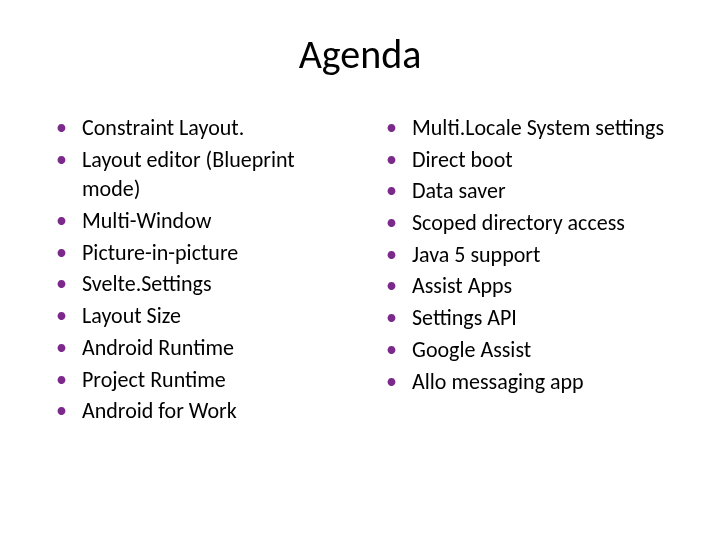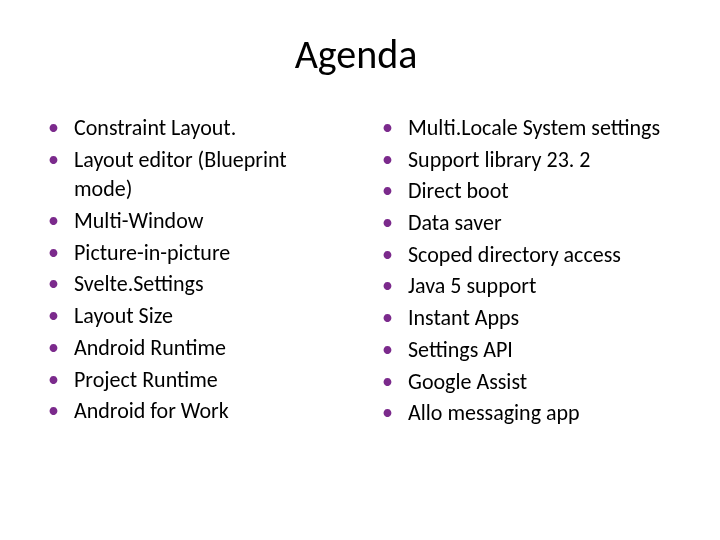--- a/index.html
+++ b/index.html
@@ -8,21 +8,21 @@
     width: 720px;
     height: 540px;
     background: #ffffff;
     font-family: Calibri, "Segoe UI", Arial, sans-serif;
     color: #000000;
   }
   .slide {
     width: 720px;
     height: 540px;
     box-sizing: border-box;
-    padding: 20px 40px 40px 32px;
+    padding: 20px 40px 40px 40px;
   }
   .title {
     text-align: center;
     font-size: 40px;
     font-weight: 400;
     margin: 10px 0 30px 0;
   }
   .columns {
     display: flex;
     flex-direction: row;
@@ -69,25 +69,24 @@
         <li>Svelte.Settings</li>
         <li>Layout Size</li>
         <li>Android Runtime</li>
         <li>Project Runtime</li>
         <li>Android for Work</li>
       </ul>
     </div>
     <div class="col">
       <ul class="bullets">
         <li>Multi.Locale System settings</li>
-        <li>Support library 23. 2</li>
         <li>Direct boot</li>
         <li>Data saver</li>
         <li>Scoped directory access</li>
         <li>Java 5 support</li>
-        <li>Instant Apps</li>
+        <li>Assist Apps</li>
         <li>Settings API</li>
         <li>Google Assist</li>
         <li>Allo messaging app</li>
       </ul>
     </div>
   </div>
 </div>
 
 </body></html>

